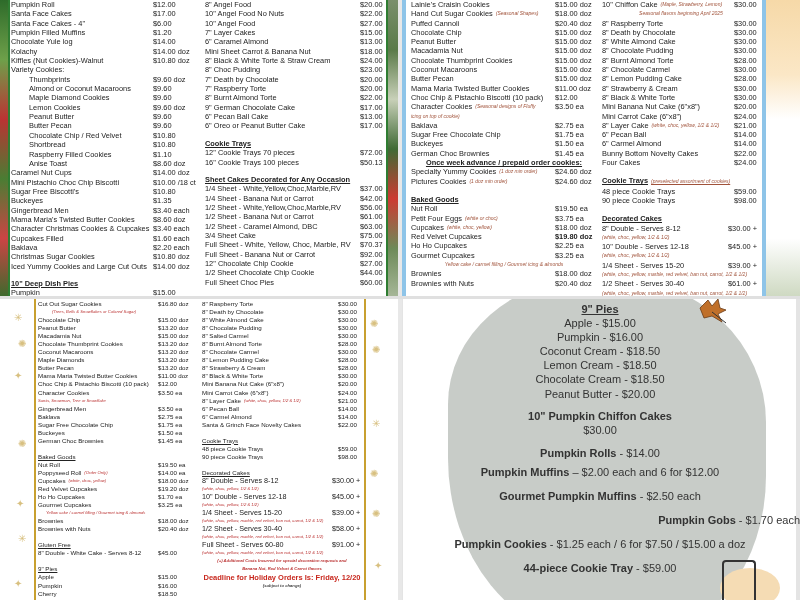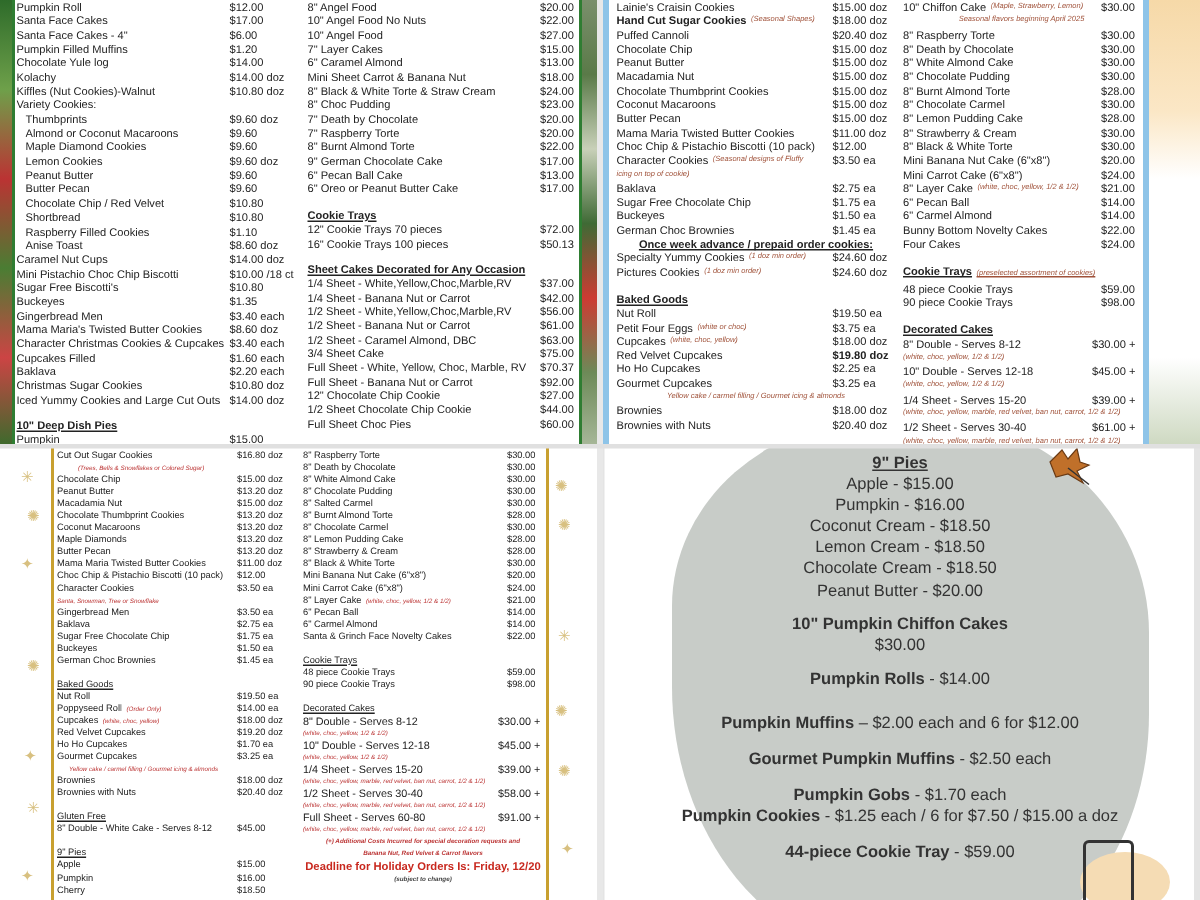--- a/index.html
+++ b/index.html
@@ -14,21 +14,21 @@
 
   
   #q1 .holly-left{position:absolute;left:0;top:0;width:8px;height:298px;background:linear-gradient(180deg,#2e6b2a,#6ea04a,#b33,#4a7d33,#c44,#3a6b2c);}
   #q1 .gborder{position:absolute;left:8px;top:0;width:2px;height:298px;background:#2f7d32;}
   #q1 .holly-right{position:absolute;left:388px;top:0;width:12px;height:298px;background:linear-gradient(180deg,#7a8f6c,#5a7a48,#c8d0b8,#3f6a35,#cc3b33,#6d8a58,#a8b89a);}
   #q1 .gborder-r{position:absolute;left:386px;top:0;width:2px;height:298px;background:#2f7d32;}
   .col{position:absolute;font-size:7.4px;line-height:9.35px;}
   .row{display:flex;white-space:nowrap;}
   .row .n{flex:1;overflow:hidden;}
   .row .p{text-align:left;}
-  .ind{padding-left:6px;}
+  .ind{padding-left:18px;}
   .u{text-decoration:underline;font-weight:bold;}
 
   
   #q2 .blue-l{position:absolute;left:0;top:0;width:6px;height:298px;background:#8ec4e8;}
   #q2 .blue-r{position:absolute;left:362px;top:0;width:4px;height:298px;background:#8ec4e8;}
   #q2 .side-deco{position:absolute;left:366px;top:0;width:34px;height:298px;background:linear-gradient(180deg,#f6d9a8 0%,#fbe7c6 25%,#fff 40%,#fff 80%,#cdd8c0 100%);}
   .note{font-style:italic;color:#a0523a;font-size:5px;}
   .col2{position:absolute;font-size:7.4px;line-height:9.3px;color:#222;}
   .center-note{text-align:center;font-style:italic;color:#a0523a;font-size:5px;}
 
@@ -304,21 +304,21 @@
 <div class="quad" id="q2">
   <div class="blue-l"></div>
   <div class="blue-r"></div>
   <div class="side-deco"></div>
   <div class="col2" id="q2-left" style="left:11px;top:0;width:186px;">
       <div class="row">
         <span class="n">Lainie's Craisin Cookies</span>
         <span class="p" style="width: 42px;">$15.00 doz</span>
       </div>
       <div class="row">
-        <span class="n" style="flex: 0 0 auto; font-weight: bold;">Hand Cut Sugar Cookies</span>
+        <span class="n" style="flex: 0 0 auto;">Hand Cut Sugar Cookies</span>
         <span class="note" style="margin-left: 3px;">(Seasonal Shapes)</span>
         <span style="flex: 1 1 0%;"></span>
         <span class="p" style="width: 42px;">$18.00 doz</span>
       </div>
       <div class="row">
         <span class="n">Puffed Cannoli</span>
         <span class="p" style="width: 42px;">$20.40 doz</span>
       </div>
       <div class="row">
         <span class="n">Chocolate Chip</span>
@@ -813,24 +813,24 @@
         <div>Pumpkin - $16.00</div>
         <div>Coconut Cream - $18.50</div>
         <div>Lemon Cream - $18.50</div>
         <div>Chocolate Cream - $18.50</div>
         <div>Peanut Butter - $20.00</div>
       </div>
     <div style="height:8px;"></div>
     <div style="font-weight:bold;">10" Pumpkin Chiffon Cakes</div>
     <div>$30.00</div>
     <div id="q4-items" style="margin-top:9px;">
-        <div style="margin-bottom: 15px;"><b>Pumpkin Rolls</b><span> - $14.00</span></div>
+        <div style="margin-bottom: 5px;"><b>Pumpkin Rolls</b><span> - $14.00</span></div>
         <div style="margin-bottom: 10px;"><b>Pumpkin Muffins</b><span> – $2.00 each and 6 for $12.00</span></div>
         <div style="margin-bottom: 10px;"><b>Gourmet Pumpkin Muffins</b><span> - $2.50 each</span></div>
-        <div style=""><b>Pumpkin Gobs</b><span> - $1.70 each</span></div>
+        <div style="margin-bottom: 10px; text-align: right;"><b>Pumpkin Gobs</b><span> - $1.70 each</span></div>
         <div style="margin-bottom: 10px;"><b>Pumpkin Cookies</b><span> - $1.25 each / 6 for $7.50 / $15.00 a doz</span></div>
         <div style="margin-bottom: 10px;"><b>44-piece Cookie Tray</b><span> - $59.00</span></div>
       </div>
   </div>
 </div>
 
 <div class="sep-v"></div>
 <div class="sep-h"></div>
 
 </body></html>

